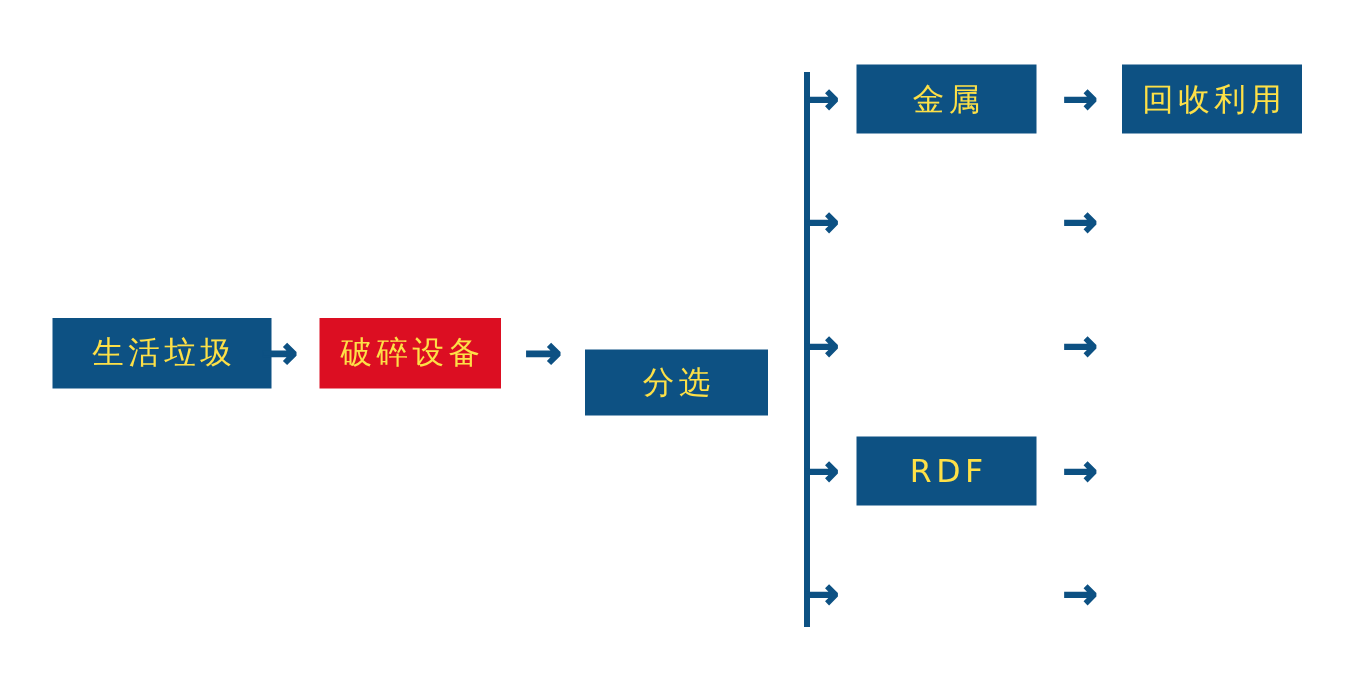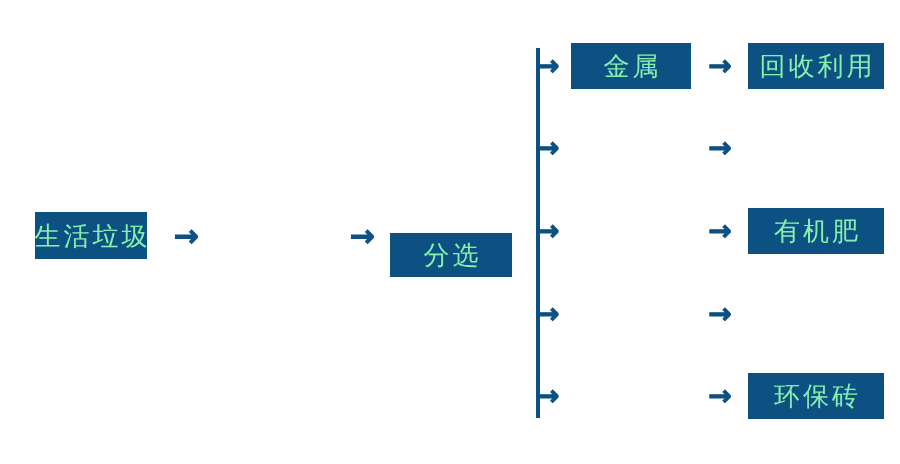--- a/index.html
+++ b/index.html
@@ -15,22 +15,22 @@
     width: 900px;
     height: 464px;
     background: #ffffff;
     overflow: hidden;
   }
   .box {
     position: absolute;
     display: flex;
     align-items: center;
     justify-content: center;
-    color: #86efac;
-    font-size: 26px;
+    color: #fde047;
+    font-size: 21px;
     letter-spacing: 3px;
     text-indent: 3px;
     line-height: 1;
     white-space: nowrap;
     box-sizing: border-box;
   }
   .box.blue { background: #0D5183; }
   .box.red  { background: #DC0E22; }
 
   .arrow {
@@ -40,21 +40,21 @@
     justify-content: center;
     color: #0D5183;
     font-size: 30px;
     line-height: 1;
     font-weight: bold;
     white-space: nowrap;
     -webkit-text-stroke: 1px #0D5183;
   }
 
   
-  .m-box-1 { left: 35px;  top: 212px; width: 112px; height: 47px; }
+  .m-box-1 { left: 35px;  top: 212px; width: 146px; height: 47px; }
   .m-arr-1 { left: 162px; top: 212px; width: 48px;  height: 47px; }
   .m-box-2 { left: 213px; top: 212px; width: 121px; height: 47px; }
   .m-arr-2 { left: 338px; top: 212px; width: 48px;  height: 47px; }
   .m-box-3 { left: 390px; top: 212px; width: 122px; height: 44px; margin-top: 21px; }
 
   
   .trunk {
     position: absolute;
     left: 536px;
     top: 48px;
@@ -92,53 +92,53 @@
     align-items: center;
     justify-content: center;
     color: #0D5183;
     font-size: 28px;
     line-height: 1;
     font-weight: bold;
     -webkit-text-stroke: 1px #0D5183;
   }
   .end-box {
     left: 748px;
-    width: 136px;
+    width: 120px;
     height: 46px;
   }
   .r0 { top: 43px; }
   .r1 { top: 125px; }
   .r2 { top: 208px; }
   .r3 { top: 291px; }
   .r4 { top: 373px; }
 </style>
 </head>
 <body>
 
 <div id="canvas">
 
   <div class="box blue m-box-1">生活垃圾</div>
   <div class="arrow m-arr-1">→</div>
+  <div class="box red m-box-2">破碎设备</div>
   <div class="arrow m-arr-2">→</div>
   <div class="box blue m-box-3">分选</div>
 
   <div class="trunk"></div>
 
   <div class="br-arrow r0">→</div>
   <div class="box blue br-box r0">金属</div>
   <div class="mid-arrow r0">→</div>
   <div class="box blue end-box r0">回收利用</div>
 
   <div class="br-arrow r1">→</div>
   <div class="mid-arrow r1">→</div>
 
   <div class="br-arrow r2">→</div>
   <div class="mid-arrow r2">→</div>
-  <div class="box blue end-box r2">有机肥</div>
 
   <div class="br-arrow r3">→</div>
+  <div class="box blue br-box r3">RDF</div>
   <div class="mid-arrow r3">→</div>
 
   <div class="br-arrow r4">→</div>
   <div class="mid-arrow r4">→</div>
-  <div class="box blue end-box r4">环保砖</div>
 
 </div>
 
 </body></html>

